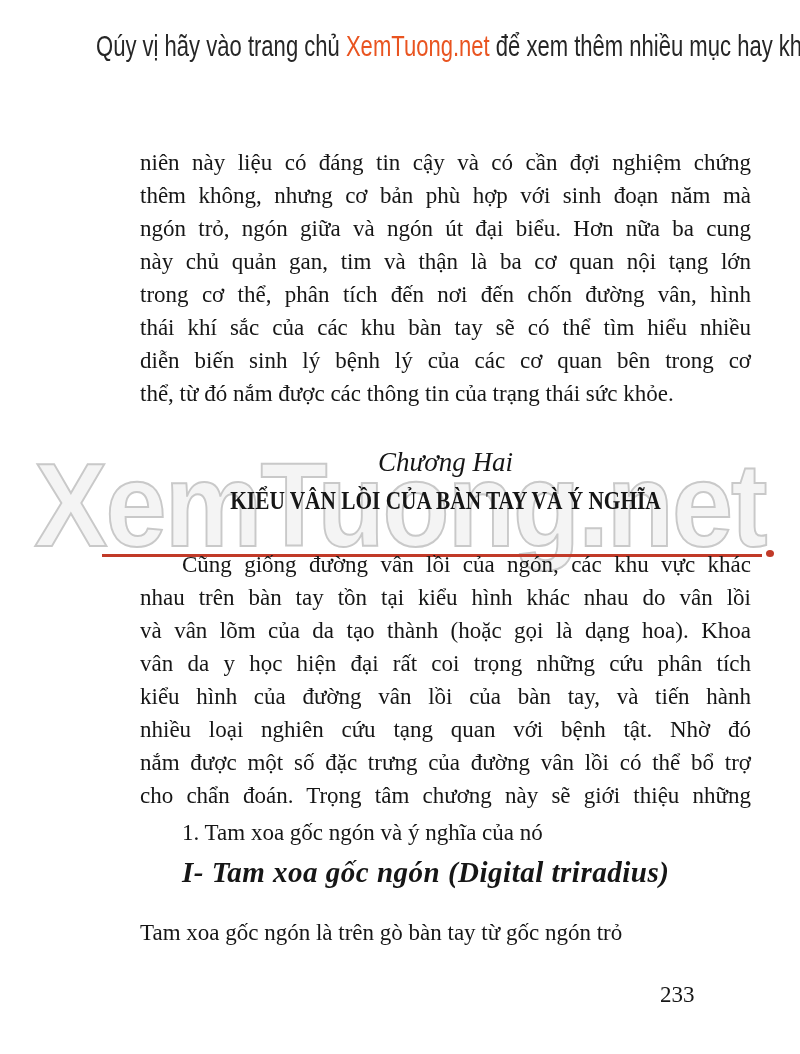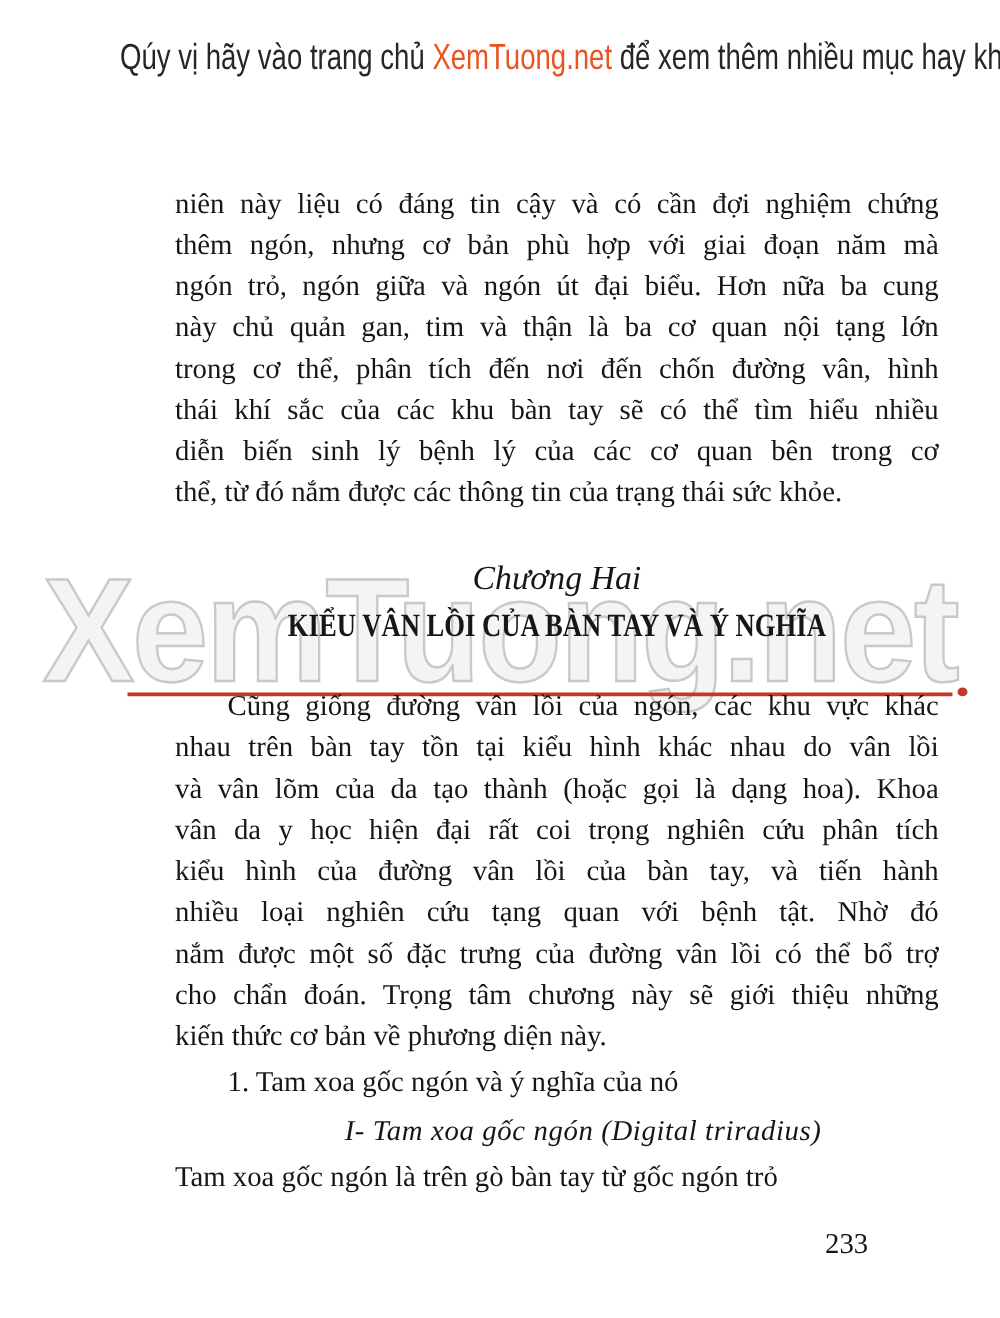--- a/index.html
+++ b/index.html
@@ -63,21 +63,21 @@
     position: absolute;
     top: 146px; left: 140px;
     width: 611px;
     font-size: 23px;
     line-height: 33px;
     z-index: 1;
   }
   .tline { text-align: justify; text-align-last: justify; }
   .tline.tline-last { text-align-last: auto; }
   .para.indent .tline:first-child { text-indent: 42px; }
-  .para.noj .tline { text-align-last: auto; }
+  .para.noj .tline { text-align-last: auto; margin-top: 24px; }
 
   .chapter-title {
     margin-top: 35px;
     text-align: center;
     font-style: italic;
     font-size: 27px;
     line-height: 34px;
   }
   .chapter-heading {
     margin-top: 6px;
@@ -91,27 +91,26 @@
   }
   .para2 { margin-top: 31px; }
   .sec-heading {
     margin-top: 2px;
     font-weight: normal;
     font-size: 23px;
     line-height: 38px;
     padding-left: 42px;
   }
   .sec-subheading {
-    font-weight: normal;
+    font-weight: bold;
     font-style: italic;
-    font-size: 23px;
+    font-size: 29px;
     line-height: 40px;
     padding-left: 42px;
     letter-spacing: 0.5px;
-    text-align: center;
   }
   .pagenum {
     position: absolute;
     top: 982px; left: 660px;
     font-size: 23px;
     z-index: 1;
   }
 </style>
 </head>
 <body>
@@ -123,43 +122,42 @@
   </div>
 
   <div class="watermark">XemTuong.net</div>
   <div class="wm-underline" style="background: rgb(193, 58, 40);"></div>
   <div class="wm-dot" style="background: rgb(193, 58, 40);"></div>
 
   <div class="content">
 
     <div class="para">
         <div class="tline">niên này liệu có đáng tin cậy và có cần đợi nghiệm chứng</div>
-        <div class="tline">thêm ngón, nhưng cơ bản phù hợp với giai đoạn năm mà</div>
+        <div class="tline">thêm không, nhưng cơ bản phù hợp với sinh đoạn năm mà</div>
         <div class="tline">ngón trỏ, ngón giữa và ngón út đại biểu. Hơn nữa ba cung</div>
         <div class="tline">này chủ quản gan, tim và thận là ba cơ quan nội tạng lớn</div>
         <div class="tline">trong cơ thể, phân tích đến nơi đến chốn đường vân, hình</div>
         <div class="tline">thái khí sắc của các khu bàn tay sẽ có thể tìm hiểu nhiều</div>
         <div class="tline">diễn biến sinh lý bệnh lý của các cơ quan bên trong cơ</div>
         <div class="tline tline-last">thể, từ đó nắm được các thông tin của trạng thái sức khỏe.</div>
       </div>
 
     <div class="chapter-title">Chương Hai</div>
 
     <div class="chapter-heading">KIỂU VÂN LỒI CỦA BÀN TAY VÀ Ý NGHĨA</div>
 
     <div class="para indent para2">
         <div class="tline">Cũng giống đường vân lồi của ngón, các khu vực khác</div>
         <div class="tline">nhau trên bàn tay tồn tại kiểu hình khác nhau do vân lồi</div>
         <div class="tline">và vân lõm của da tạo thành (hoặc gọi là dạng hoa). Khoa</div>
-        <div class="tline">vân da y học hiện đại rất coi trọng nghiên cứu phân tích</div>
+        <div class="tline">vân da y học hiện đại rất coi trọng những cứu phân tích</div>
         <div class="tline">kiểu hình của đường vân lồi của bàn tay, và tiến hành</div>
         <div class="tline">nhiều loại nghiên cứu tạng quan với bệnh tật. Nhờ đó</div>
         <div class="tline">nắm được một số đặc trưng của đường vân lồi có thể bổ trợ</div>
         <div class="tline">cho chẩn đoán. Trọng tâm chương này sẽ giới thiệu những</div>
-        <div class="tline tline-last">kiến thức cơ bản về phương diện này.</div>
       </div>
 
     <div class="sec-heading">1. Tam xoa gốc ngón và ý nghĩa của nó</div>
 
     <div class="sec-subheading">I- Tam xoa gốc ngón (Digital triradius)</div>
 
     <div class="para noj">
         <div class="tline tline-last">Tam xoa gốc ngón là trên gò bàn tay từ gốc ngón trỏ</div>
       </div>
 

